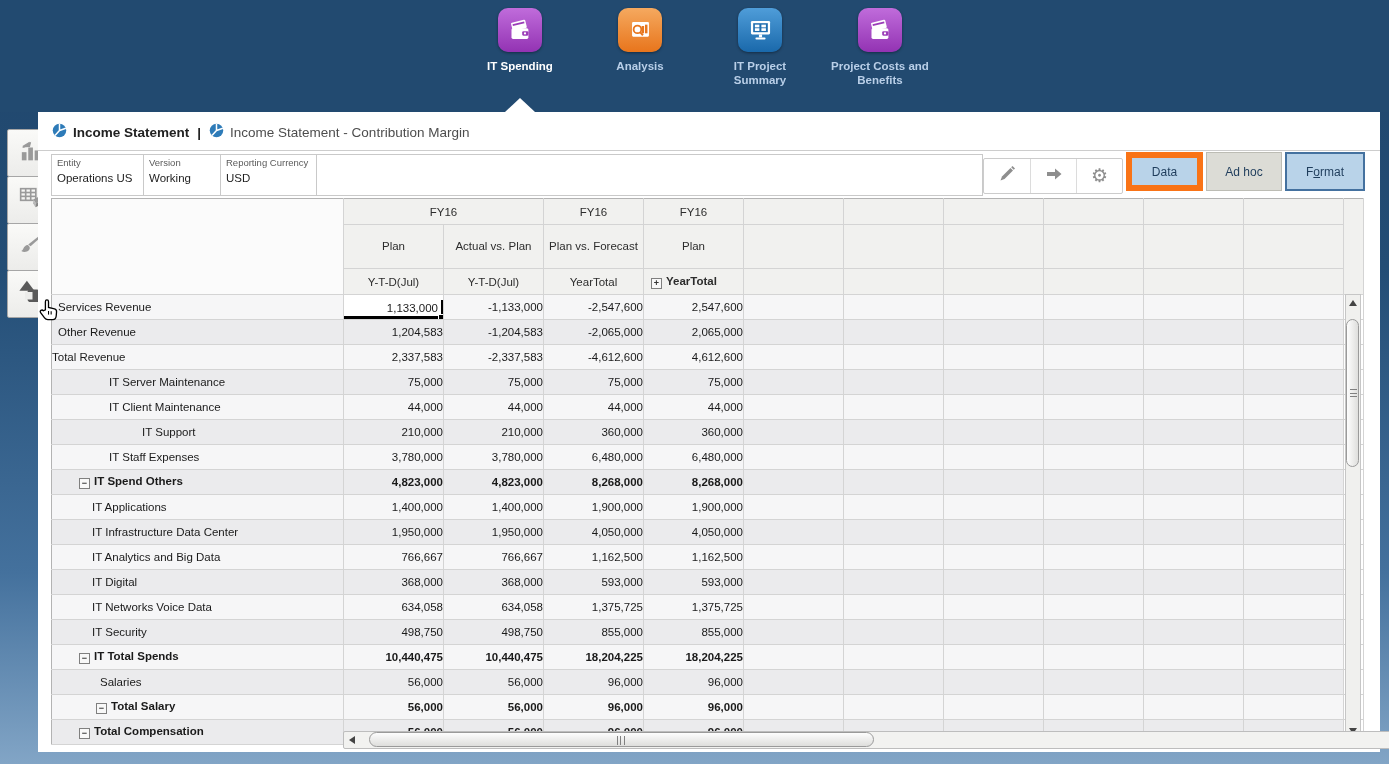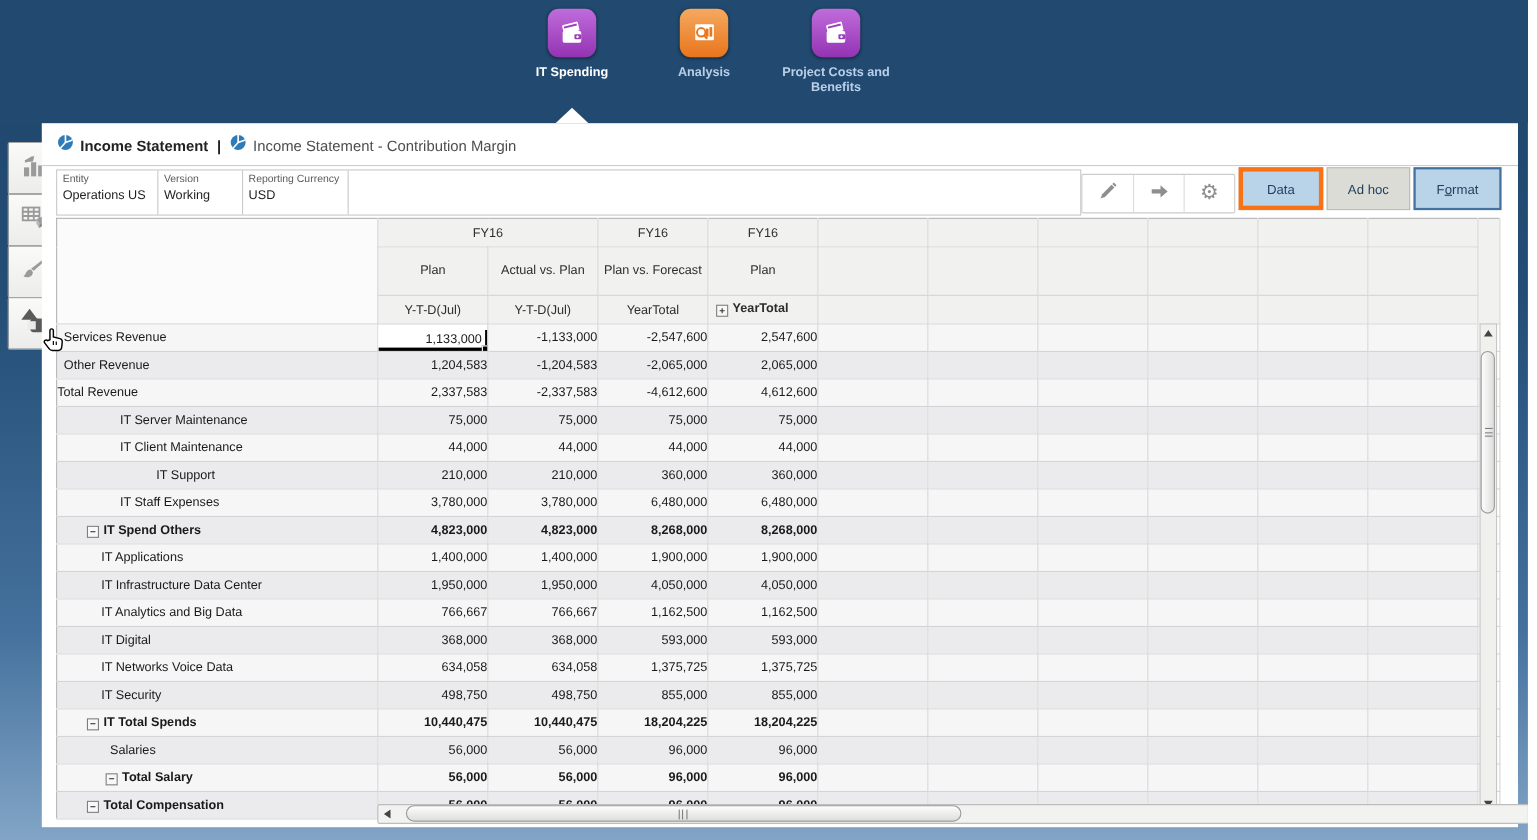--- a/index.html
+++ b/index.html
@@ -48,21 +48,21 @@
   .pov-spacer { flex:1; }
 
   .toolgroup { position:absolute; left:945px; top:46px; height:36px; display:flex;
                background:#fff; border:1px solid #cccccc; border-radius:2px; }
   .tool-btn { width:46px; display:flex; align-items:center; justify-content:center; cursor:pointer; }
   .tool-btn + .tool-btn { border-left:1px solid #dcdcdc; }
   .gear-glyph { font-size:19px; color:#8e8e8e; line-height:1; }
 
   .viewbtns { position:absolute; left:1088px; top:40px; height:39px; display:flex; gap:3px; }
   .view-btn { height:39px; font-size:12px; color:#1f3d5c; display:flex; align-items:center; justify-content:center; cursor:pointer; }
-  .view-btn.blue { background:#b9d3e9; border:4px solid #f97316; }
+  .view-btn.blue { background:#b9d3e9; border:6px solid #f97316; }
   .view-btn.gray { background:#dcdcd6; border:1px solid #bcbcb4; }
   .view-btn.focused { border:2px solid #44719f; }
 
   
   .grid { position:absolute; left:13px; top:86px; width:1312px; height:546px; }
   table.sheet { border-collapse:collapse; table-layout:fixed; width:1312px; font-size:11.5px; color:#1a1a1a;
                 border:1px solid #b3b3b3; }
   table.sheet th, table.sheet td { border-right:1px solid #d4d4d4; border-bottom:1px solid #d4d4d4;
                 padding:0; overflow:hidden; white-space:nowrap; }
   th.h { background:#f1f1ef; font-weight:normal; color:#2d2d2d; border-right-color:#c9c9c9; border-bottom-color:#c9c9c9;
@@ -133,20 +133,35 @@
               <rect x="4.5" y="4.5" width="15" height="13" rx="1" fill="#ffffff"></rect>
               <rect x="13" y="8" width="2.2" height="6.5" fill="#e8761d"></rect>
               <rect x="16" y="6.8" width="2.2" height="7.7" fill="#e8761d"></rect>
               <circle cx="9.3" cy="11" r="3.4" fill="none" stroke="#e8761d" stroke-width="1.6"></circle>
               <line x1="11.6" y1="13.4" x2="14.2" y2="16.2" stroke="#e8761d" stroke-width="1.8"></line>
             </svg>
           </div>
                  <div class="nav-label">Analysis</div>
         </div>
         <div class="nav-tab">
+          <div class="tile blue">
+            <svg width="27" height="27" viewBox="0 0 24 24">
+              <rect x="3.5" y="3.5" width="17" height="12" rx="1.2" fill="#ffffff"></rect>
+              <rect x="5.5" y="5.5" width="13" height="8" fill="#1f6eb0"></rect>
+              <rect x="7" y="6.8" width="4" height="2.4" fill="#ffffff"></rect>
+              <rect x="12.8" y="6.8" width="4" height="2.4" fill="#ffffff"></rect>
+              <rect x="7" y="10" width="4" height="2.4" fill="#ffffff"></rect>
+              <rect x="12.8" y="10" width="4" height="2.4" fill="#ffffff"></rect>
+              <rect x="10.6" y="15.5" width="2.8" height="2.6" fill="#ffffff"></rect>
+              <rect x="7.5" y="18.2" width="9" height="1.8" rx="0.8" fill="#ffffff"></rect>
+            </svg>
+          </div>
+                 <div class="nav-label">IT Project Summary</div>
+        </div>
+        <div class="nav-tab">
           <div class="tile purple">
             <svg width="27" height="27" viewBox="0 0 24 24">
               <g transform="rotate(-14 11 7)">
                 <rect x="4" y="3.5" width="13" height="7.5" rx="1" fill="#ffffff"></rect>
                 <rect x="5.2" y="5" width="10.6" height="1.6" fill="#9b3db8"></rect>
               </g>
               <rect x="4" y="10" width="15" height="9.5" rx="1.4" fill="#ffffff"></rect>
               <rect x="13.5" y="12.6" width="5.5" height="4" rx="1" fill="#9b3db8"></rect>
               <circle cx="16" cy="14.6" r="1" fill="#ffffff"></circle>
             </svg>

